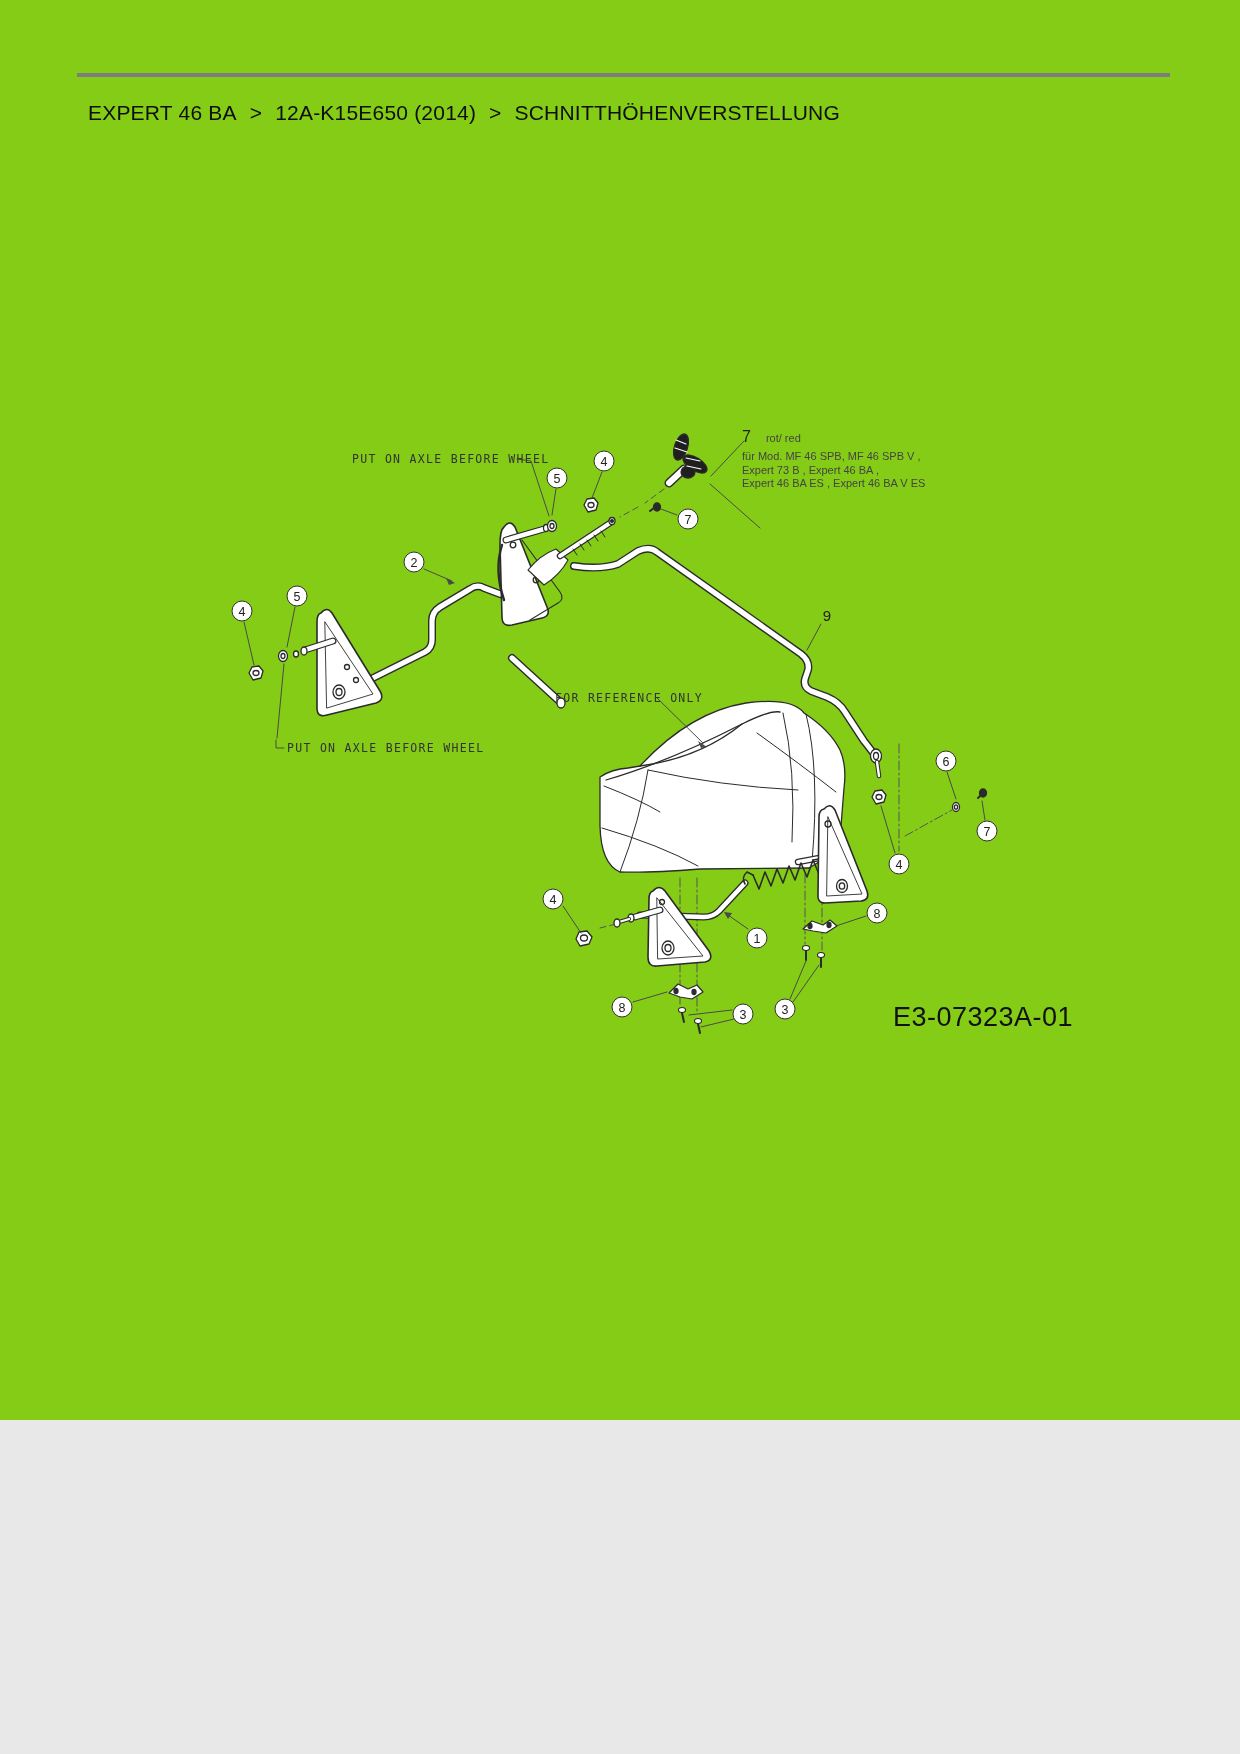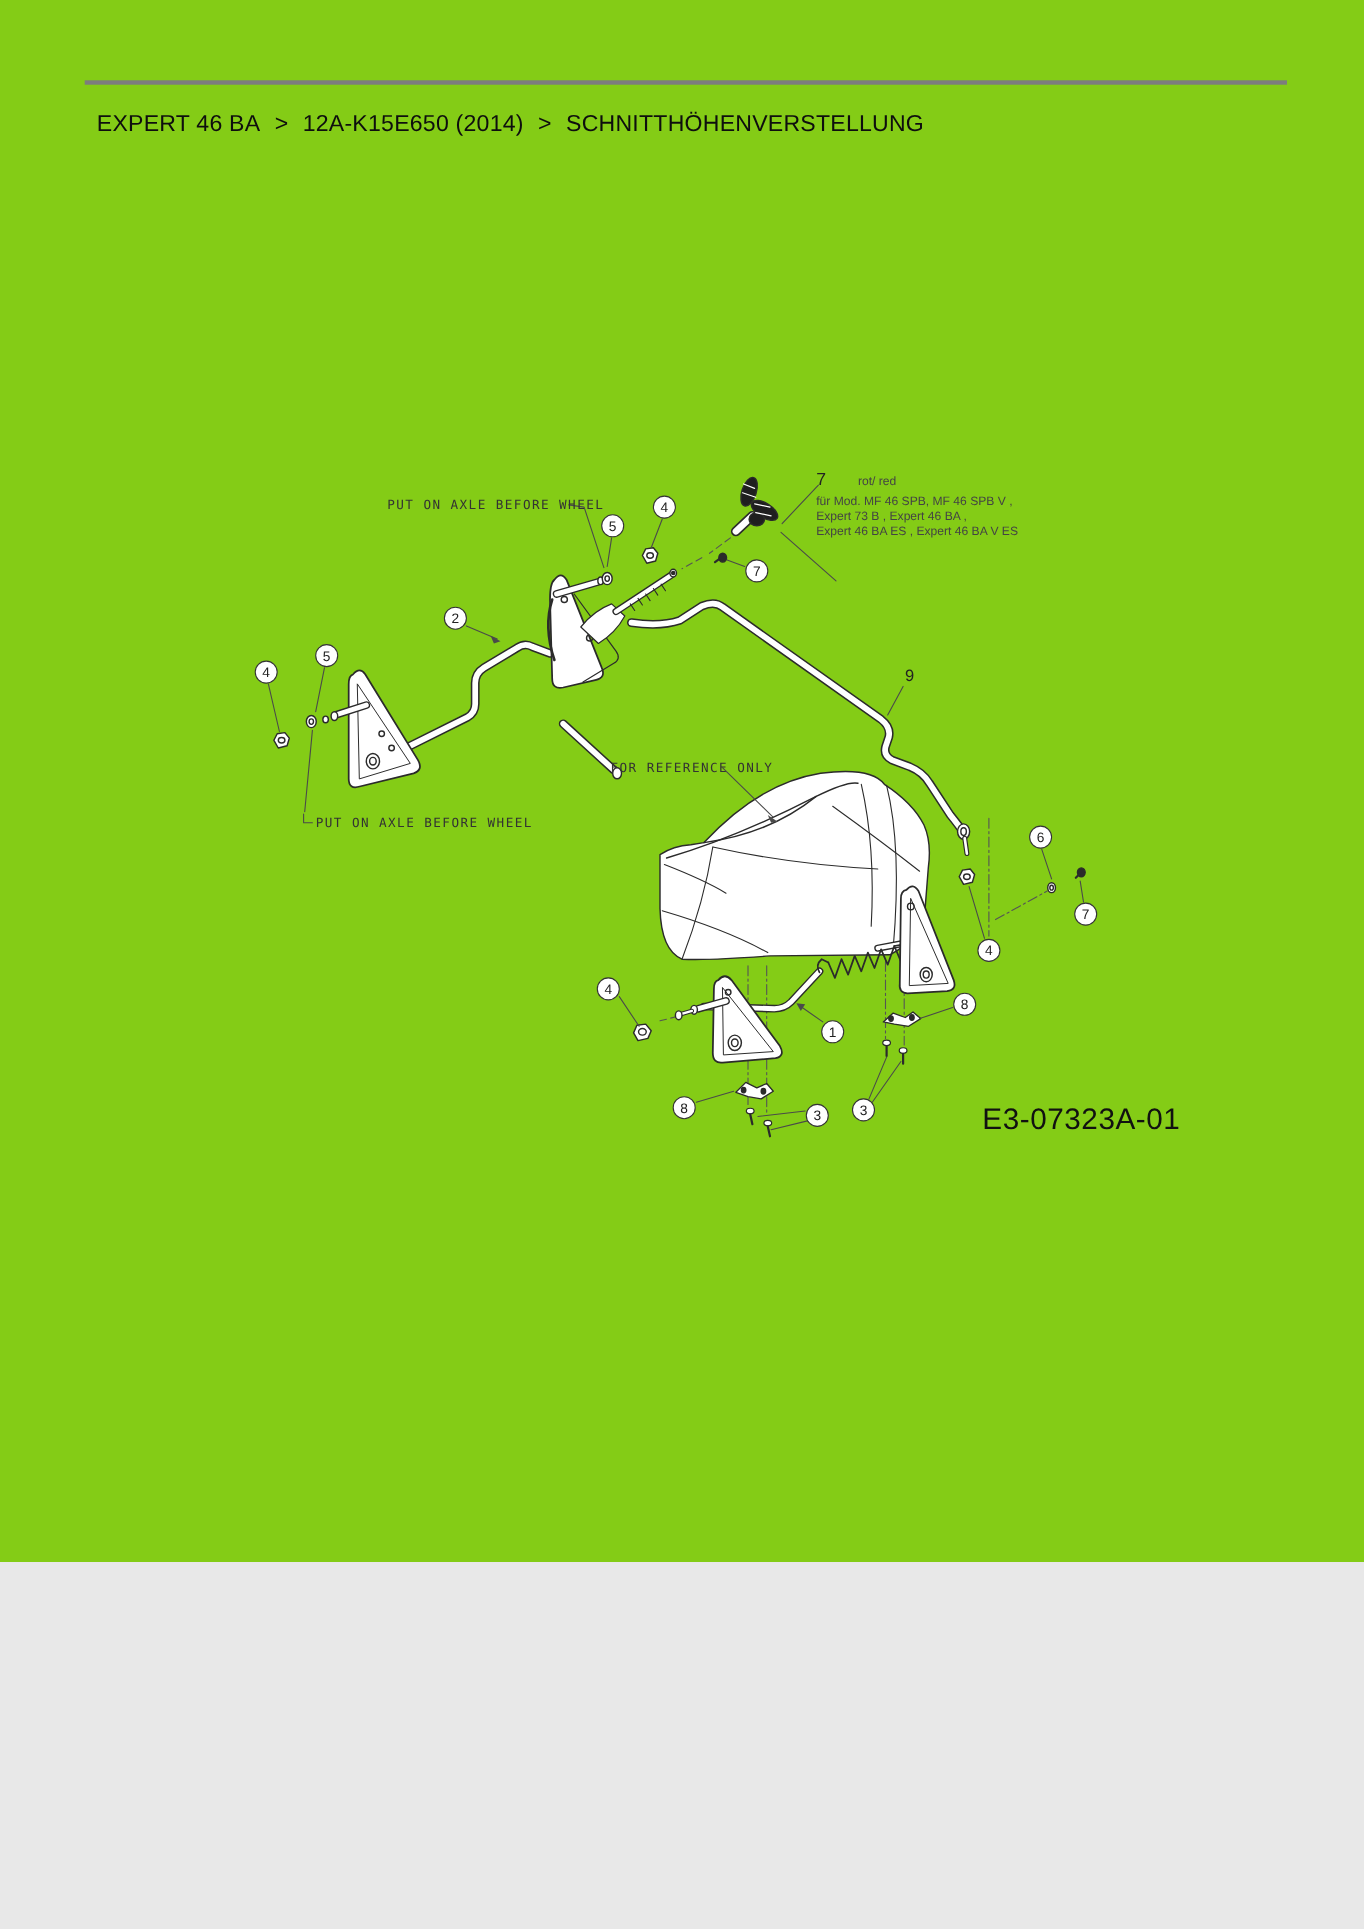--- a/index.html
+++ b/index.html
@@ -16,21 +16,21 @@
   .part-code{position:absolute;left:893px;top:1002px;font-size:27px;color:#111;
              letter-spacing:.5px;white-space:nowrap;text-align:right;}
   .callout{position:absolute;width:21px;height:21px;border:1.4px solid #333;border-radius:50%;
            background:#fff;color:#222;font-size:12.5px;line-height:21px;text-align:center;
            transform:translate(-50%,-50%);box-sizing:border-box;}
   .callout.plain{border:none;background:transparent;font-size:15px;width:auto;height:auto;
            line-height:normal;}
   .legend-item{position:absolute;color:#444;}
   .legend-head{display:flex;align-items:flex-start;}
   .leg-num{font-size:16px;color:#222;line-height:16px;}
-  .leg-color{font-size:11px;margin-left:29px;padding-top:3px;white-space:nowrap;text-align:center;}
+  .leg-color{font-size:11px;margin-left:15px;padding-top:3px;white-space:nowrap;text-align:center;}
   .leg-models{margin-top:5px;font-size:11px;line-height:13.5px;white-space:nowrap;}
 </style>
 </head>
 <body>
 
 <div class="page">
 
   <div class="top-rule"></div>
 
   <div class="breadcrumb">

